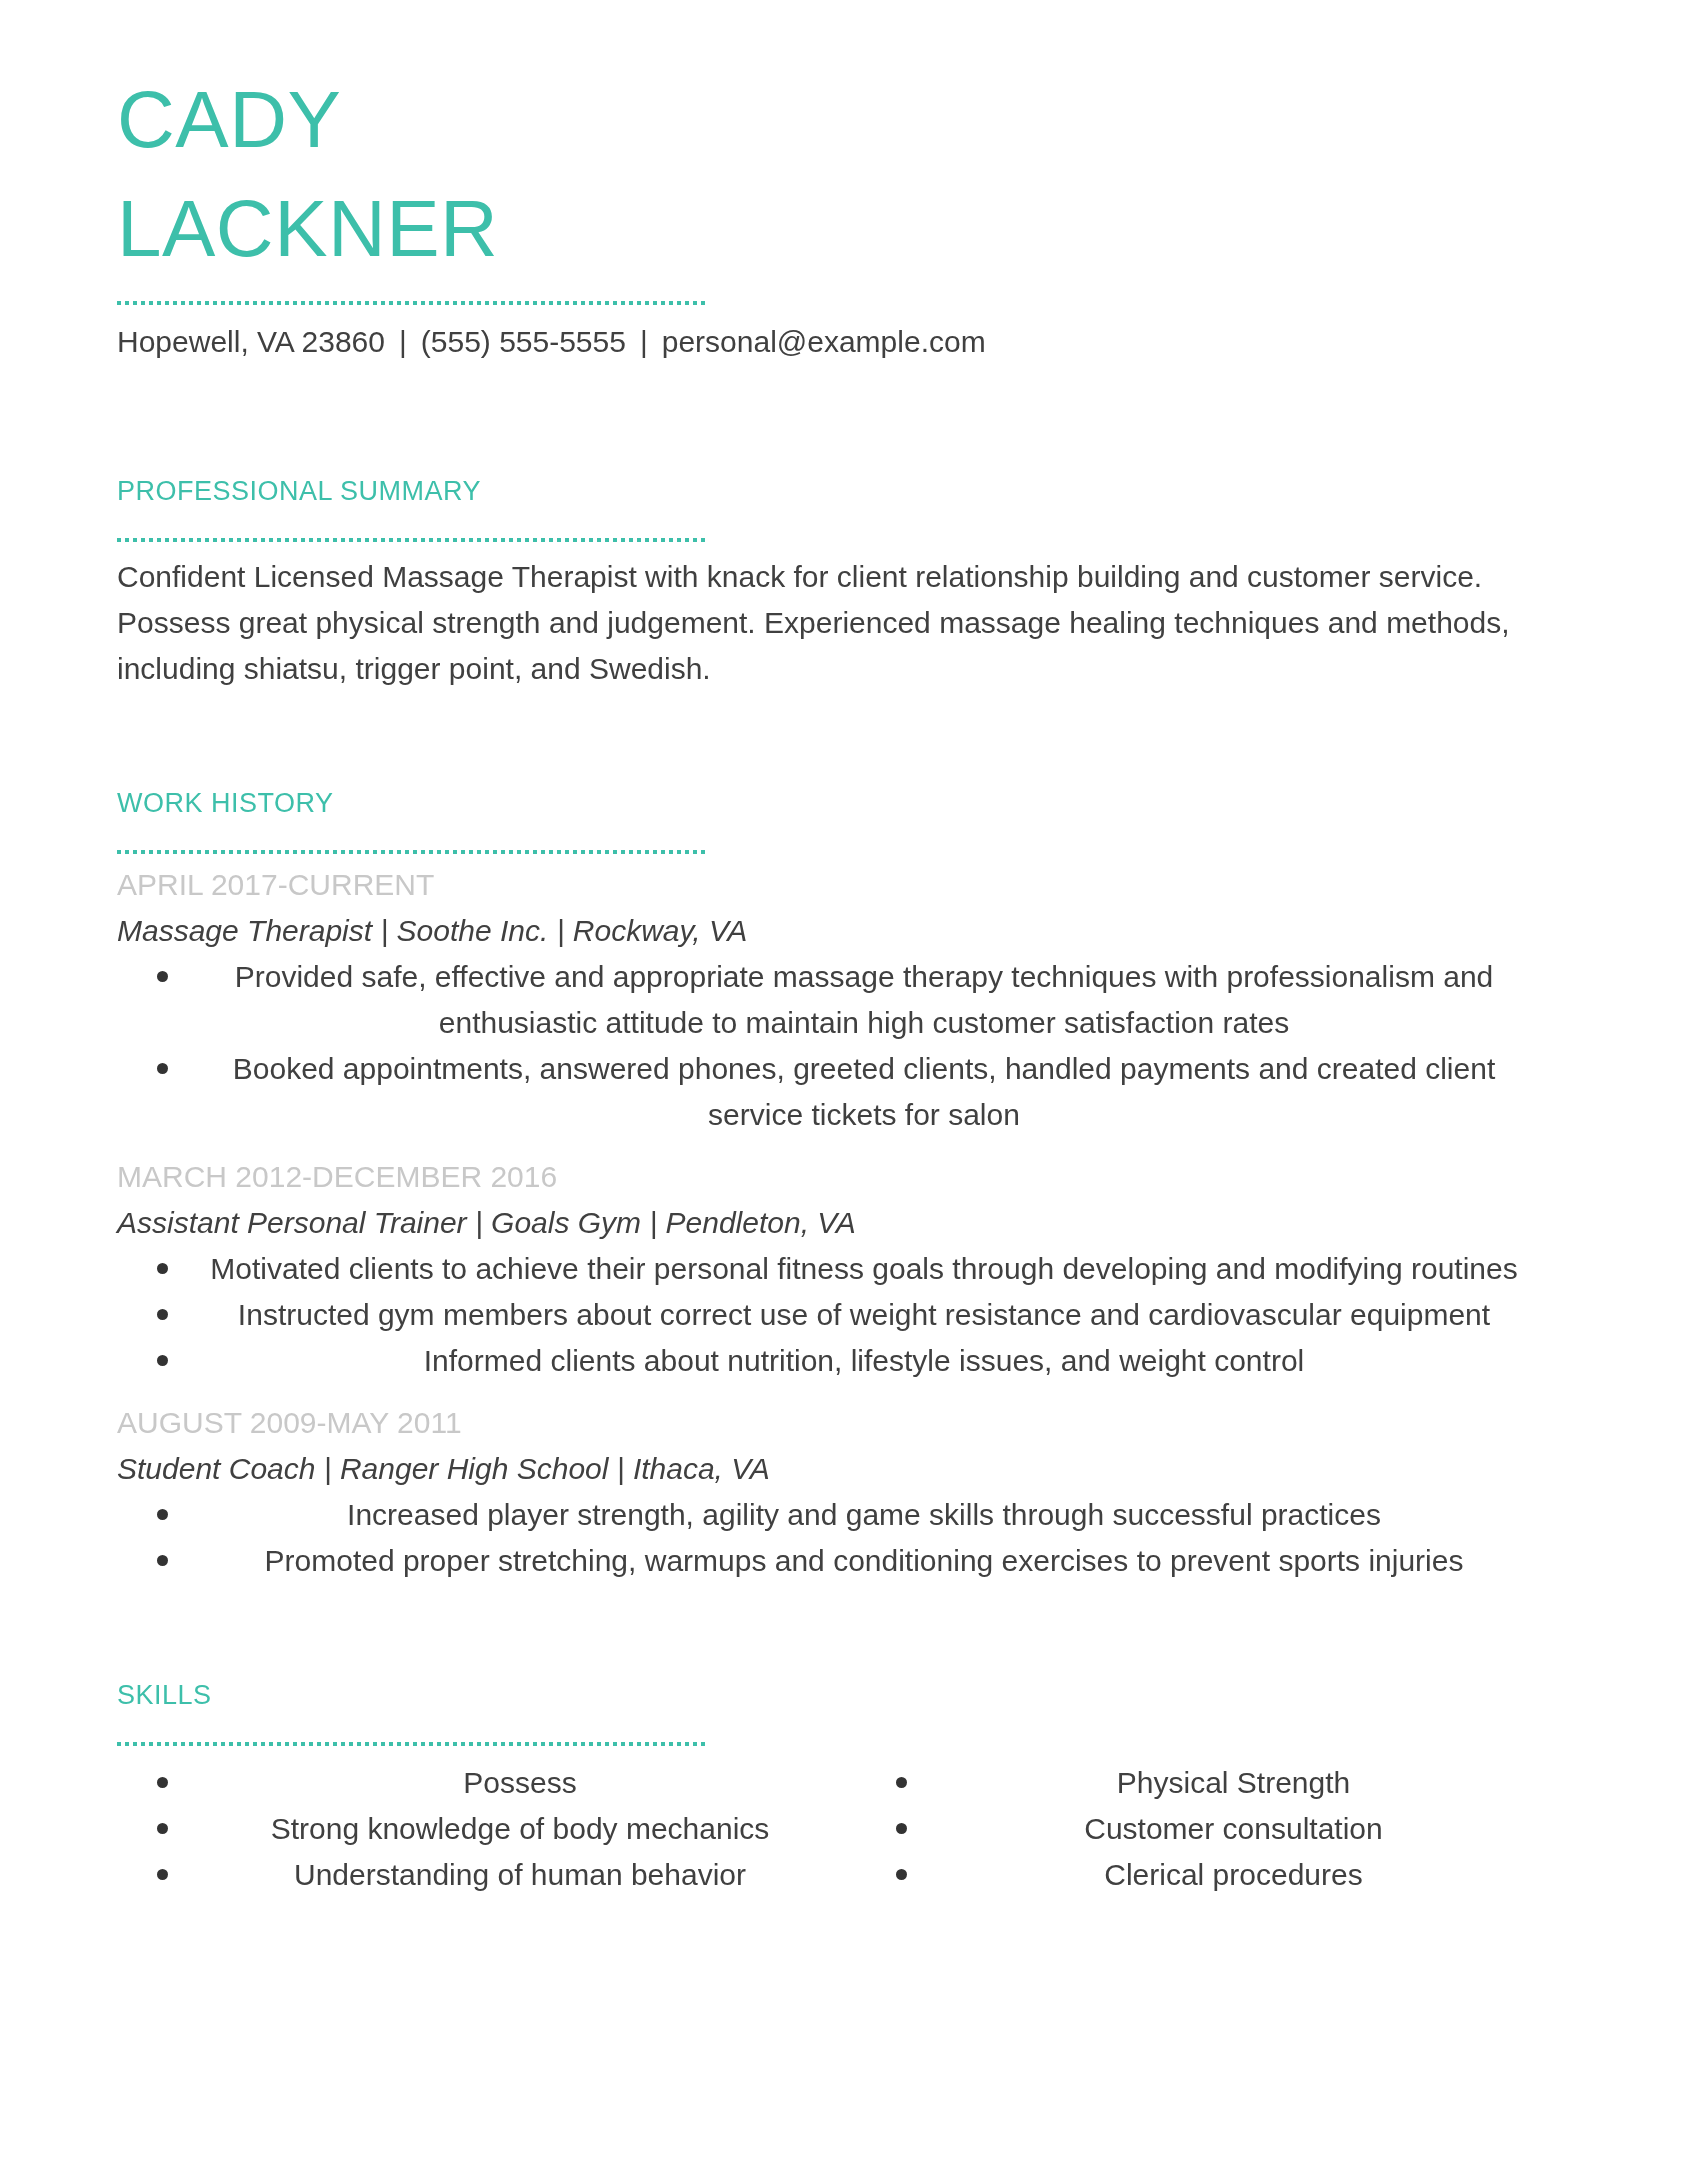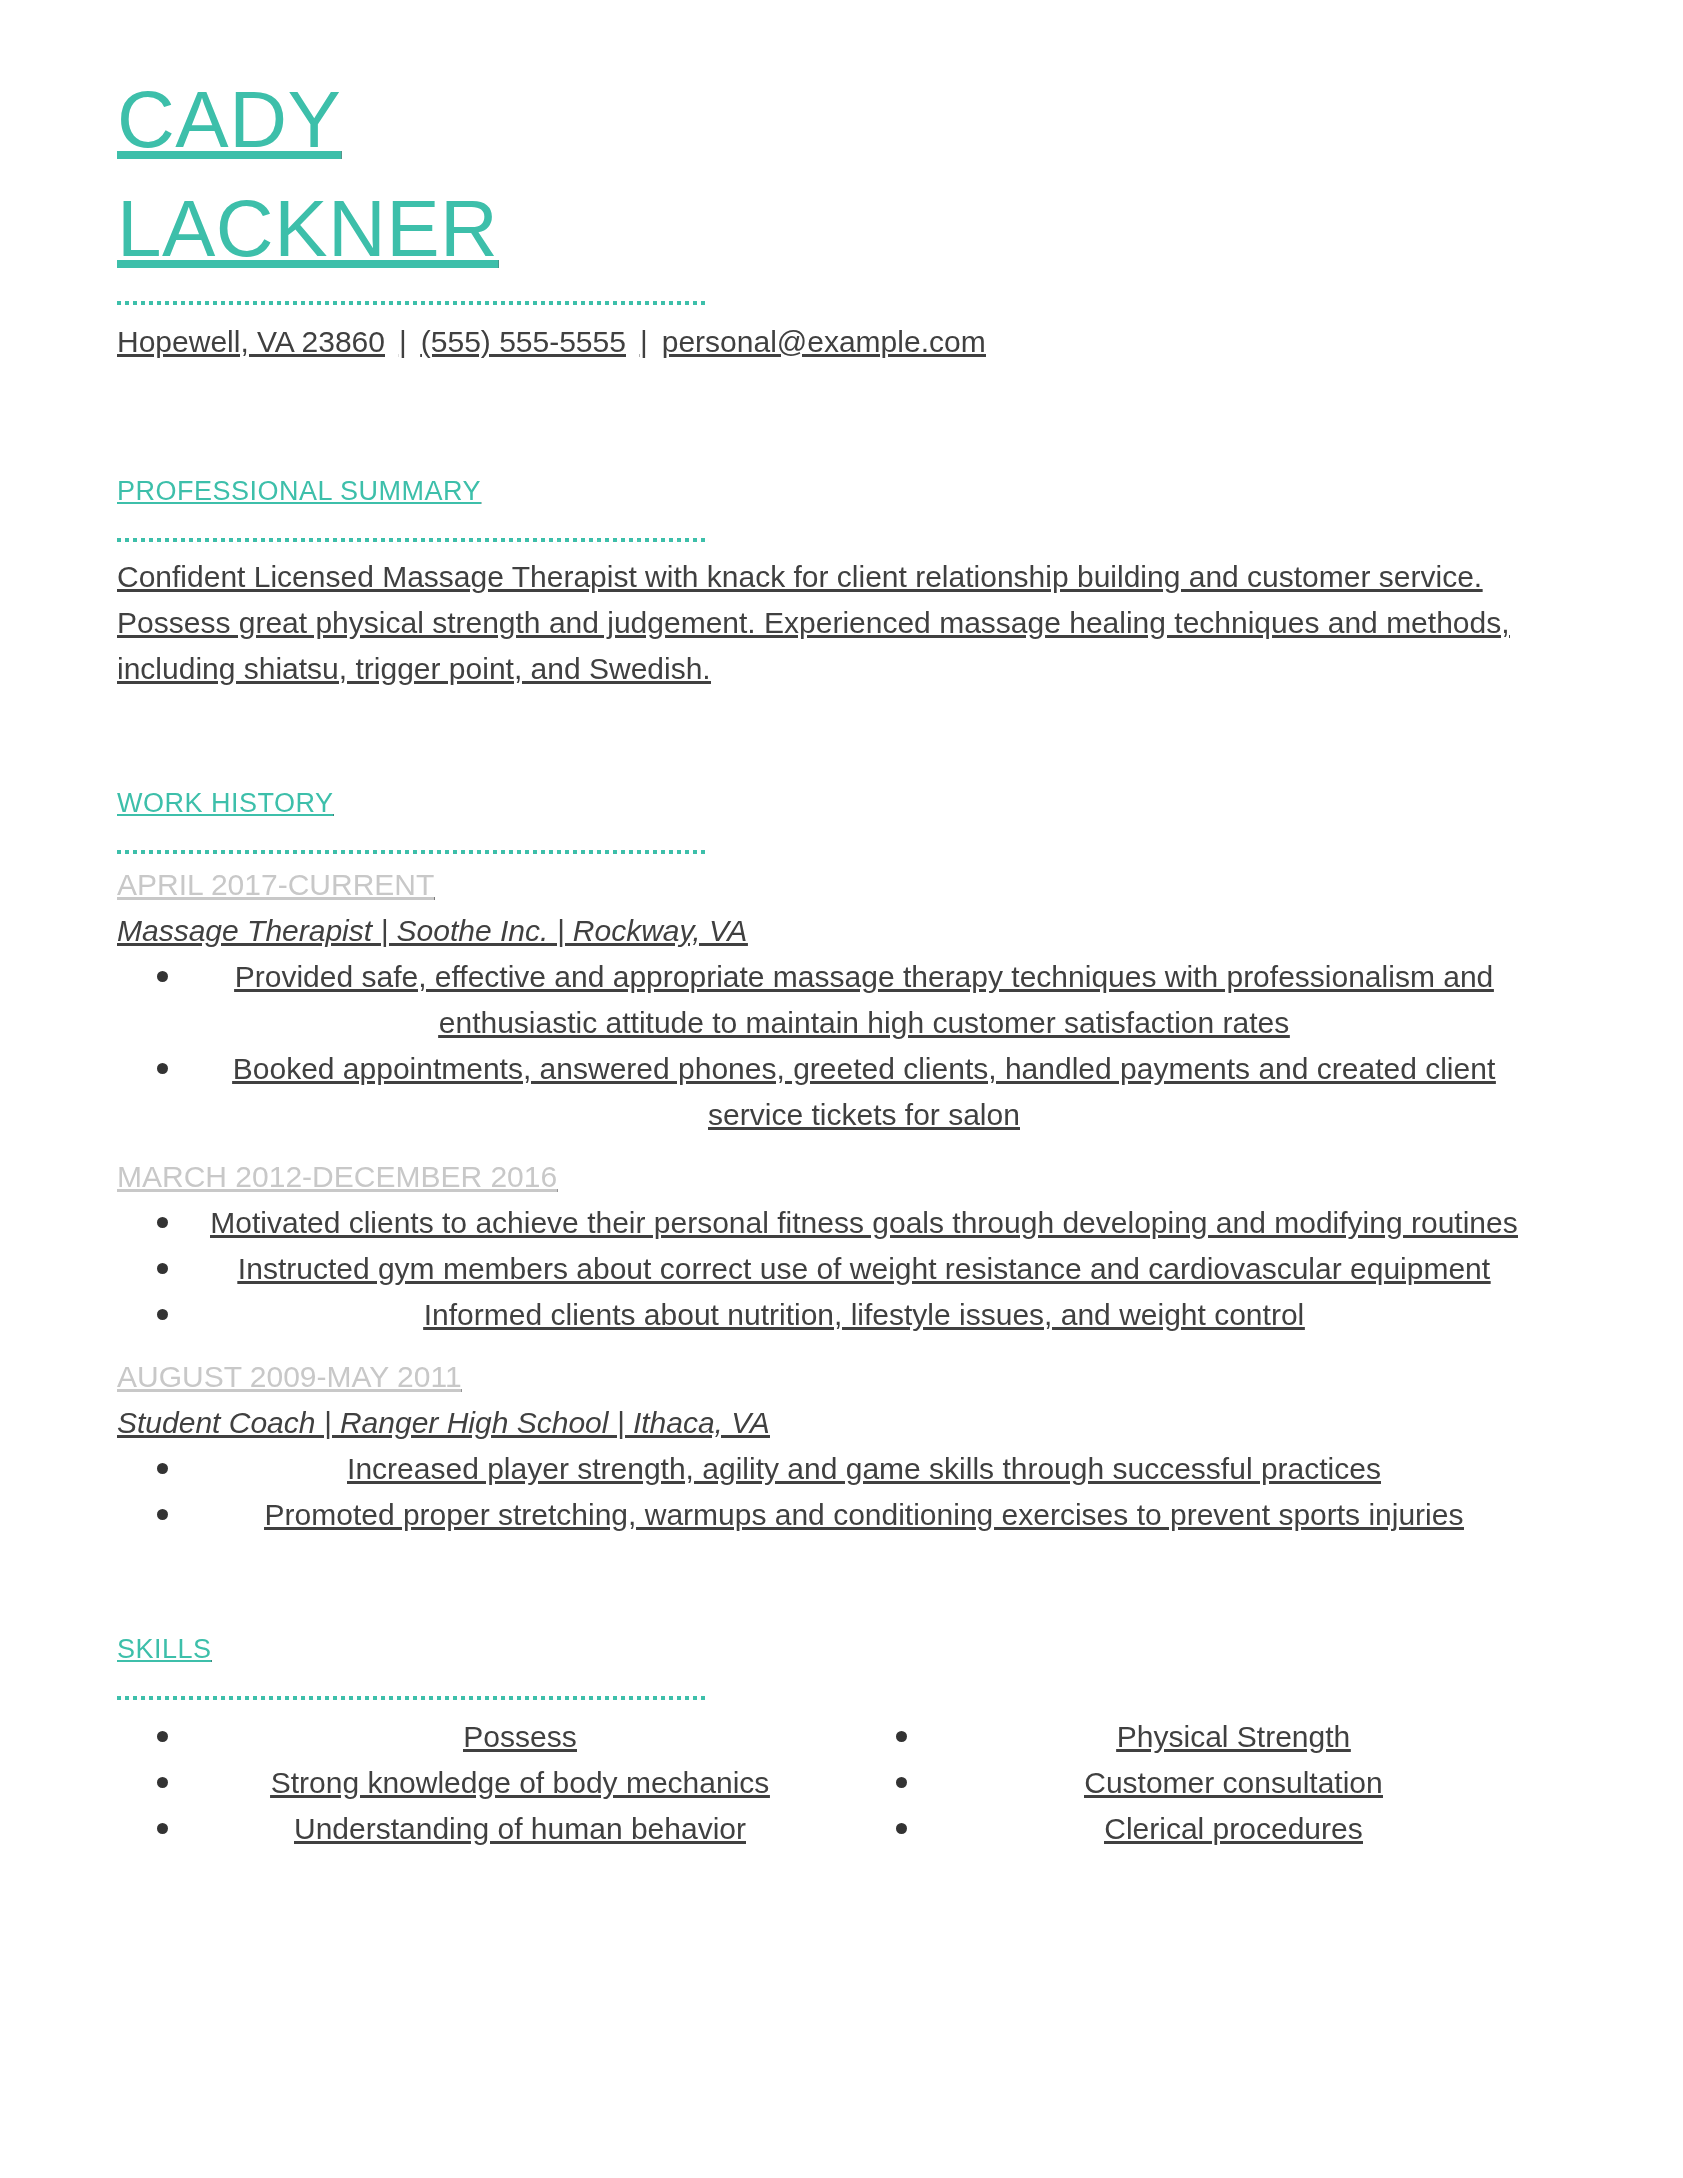--- a/index.html
+++ b/index.html
@@ -2,21 +2,21 @@
 <html style="--accent: #3dbfaa; --body: #404040; --muted: #c8c8c8; --dot: #333333; --bg: #ffffff;"><head>
 <meta charset="utf-8">
 <style>
   :root{
     --accent:#3dbfaa;
     --body:#404040;
     --muted:#c8c8c8;
     --dot:#333333;
     --bg:#ffffff;
   }
-  *{box-sizing:border-box;text-decoration:underline;}
+  *{box-sizing:border-box;}
   html,body{margin:0;padding:0;}
   body{
     width:1683px;height:2178px;overflow:hidden;
     background:var(--bg);
     font-family:"Liberation Sans", sans-serif;
     font-size:30px;line-height:46px;color:var(--body);
   }
   .page{
     width:1683px;height:2178px;
     padding:65px 139px 0 117px;
@@ -87,20 +87,21 @@
       <p class="job-dates">APRIL 2017-CURRENT</p>
       <p class="job-title">Massage Therapist | Soothe Inc. | Rockway, VA</p>
       <ul class="bullets">
         <li>Provided safe, effective and appropriate massage therapy techniques with professionalism and enthusiastic attitude to maintain high customer satisfaction rates</li>
         <li>Booked appointments, answered phones, greeted clients, handled payments and created client service tickets for salon</li>
       </ul>
     </div>
 
     <div class="job">
       <p class="job-dates">MARCH 2012-DECEMBER 2016</p>
+      <p class="job-title">Assistant Personal Trainer | Goals Gym | Pendleton, VA</p>
       <ul class="bullets">
         <li>Motivated clients to achieve their personal fitness goals through developing and modifying routines</li>
         <li>Instructed gym members about correct use of weight resistance and cardiovascular equipment</li>
         <li>Informed clients about nutrition, lifestyle issues, and weight control</li>
       </ul>
     </div>
 
     <div class="job">
       <p class="job-dates">AUGUST 2009-MAY 2011</p>
       <p class="job-title">Student Coach | Ranger High School | Ithaca, VA</p>

